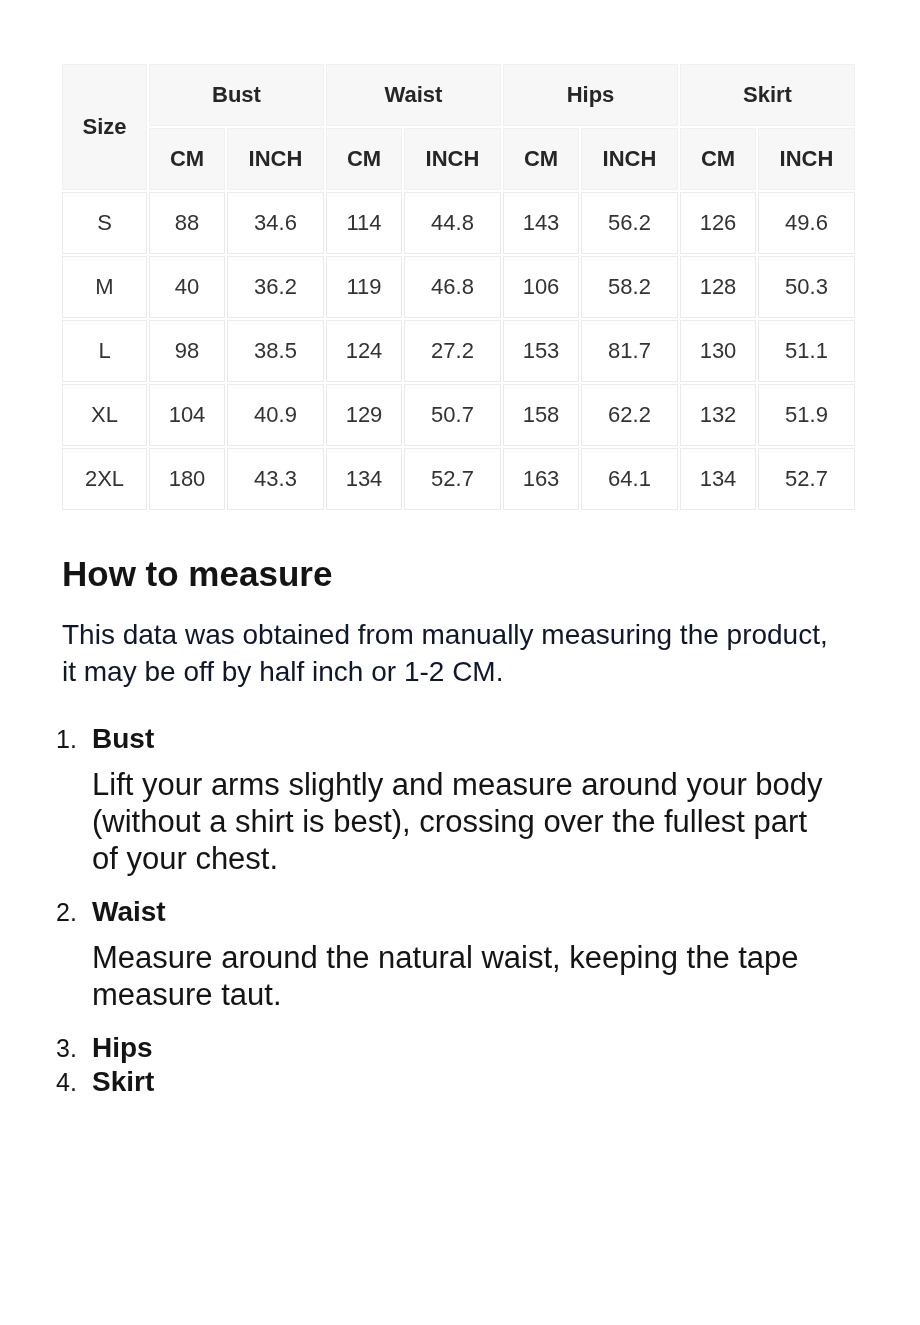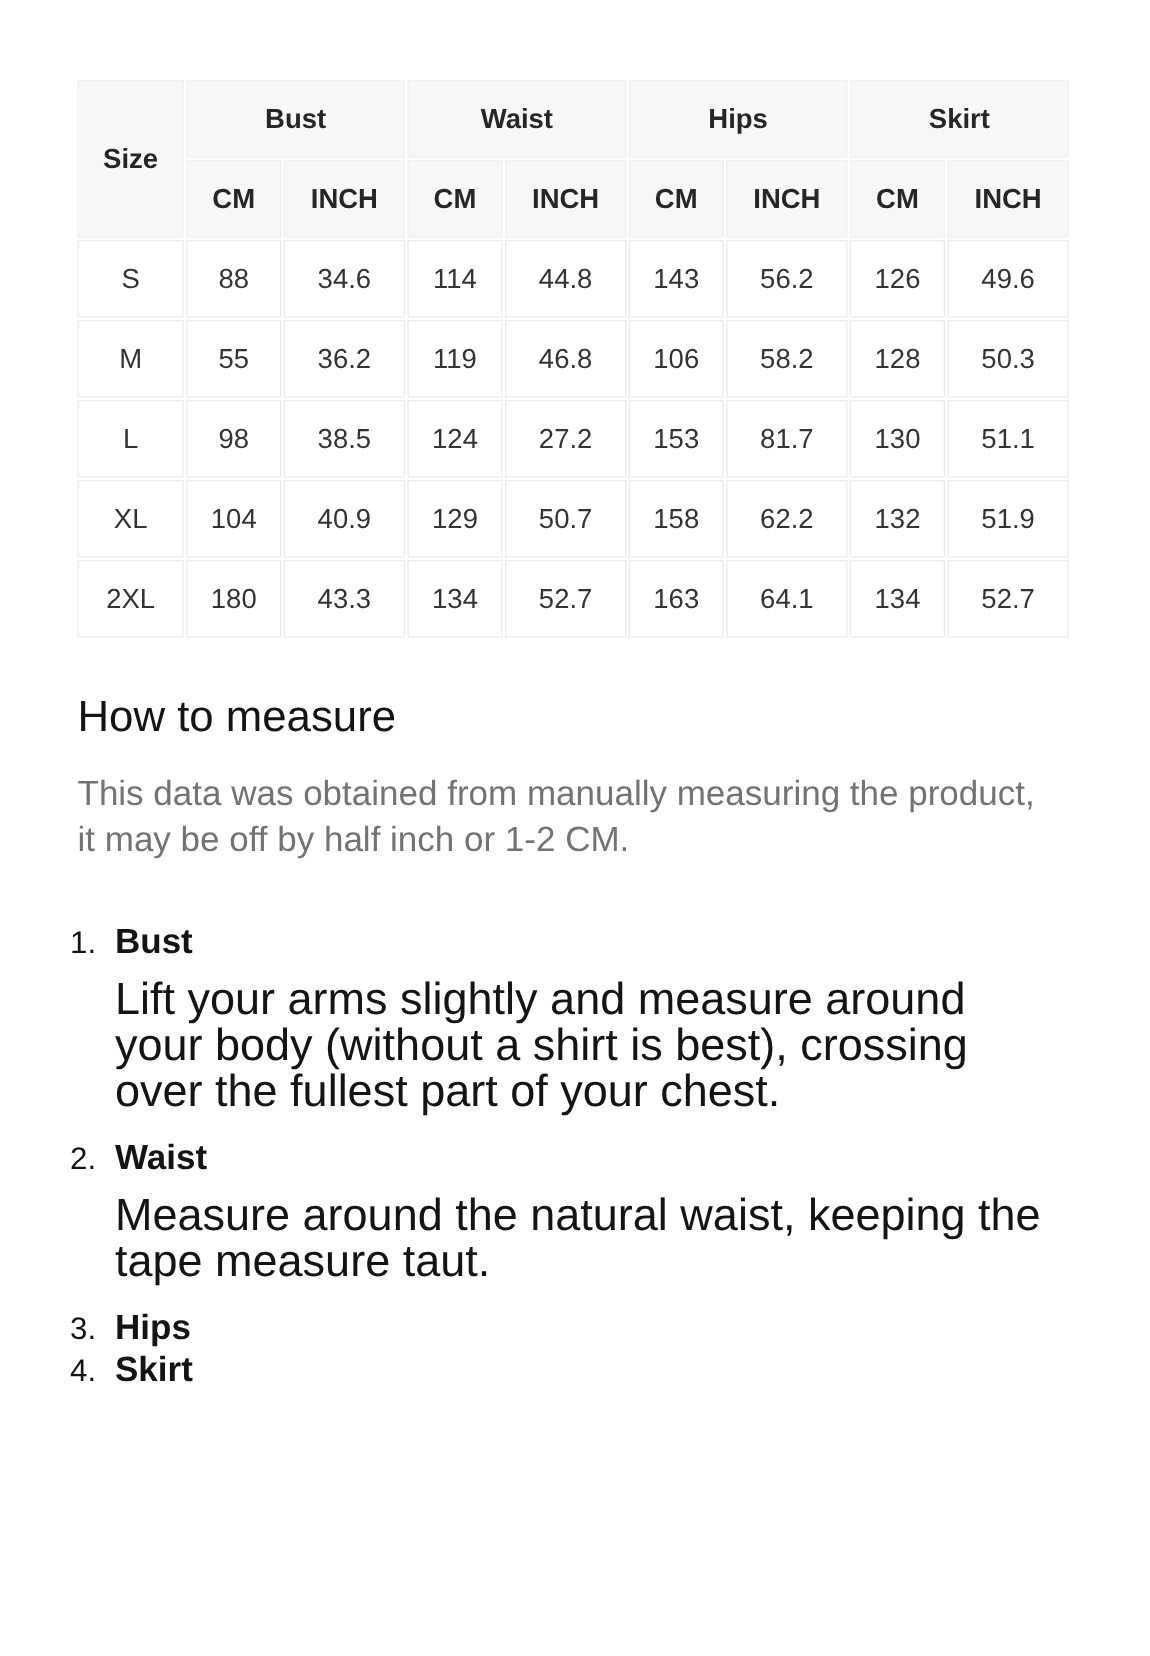--- a/index.html
+++ b/index.html
@@ -46,30 +46,30 @@
     color: #333333;
   }
   col.c-size { width: 85px; }
   col.c-cm   { width: 76px; }
   col.c-inch { width: 97px; }
 
   
   h2.howto-title {
     font-size: 35px;
     line-height: 40px;
-    font-weight: normal;
+    font-weight: bold;
     color: #141414;
     margin: 42px 0 22px 0;
   }
   p.howto-intro {
     font-size: 28px;
     line-height: 37px;
     max-width: 780px;
-    margin: 0 0 46px 0;
-    color: #737373;
+    margin: 0 0 32px 0;
+    color: #0f172a;
   }
   ol.steps {
     list-style: none;
     margin: 0;
     padding: 0;
   }
   li.step {
     display: grid;
     grid-template-columns: 36px 1fr;
     align-items: baseline;
@@ -83,21 +83,21 @@
   }
   .step-term {
     grid-column: 2;
     font-size: 28px;
     line-height: 34px;
     font-weight: bold;
     color: #141414;
   }
   .step-desc {
     grid-column: 2;
-    font-size: 36px;
+    font-size: 31px;
     line-height: 37px;
     max-width: 742px;
     margin: 10px 0 18px 0;
     color: #141414;
   }
 </style>
 </head>
 <body>
 
 <div class="content">
@@ -140,21 +140,21 @@
         <td>34.6</td>
         <td>114</td>
         <td>44.8</td>
         <td>143</td>
         <td>56.2</td>
         <td>126</td>
         <td>49.6</td>
       </tr>
       <tr>
         <td>M</td>
-        <td>55</td>
+        <td>40</td>
         <td>36.2</td>
         <td>119</td>
         <td>46.8</td>
         <td>106</td>
         <td>58.2</td>
         <td>128</td>
         <td>50.3</td>
       </tr>
       <tr>
         <td>L</td>

